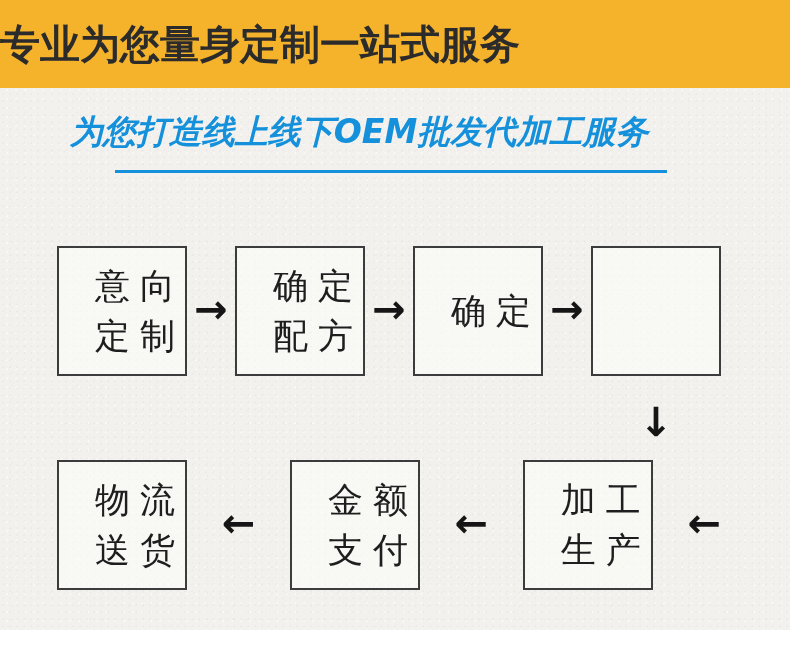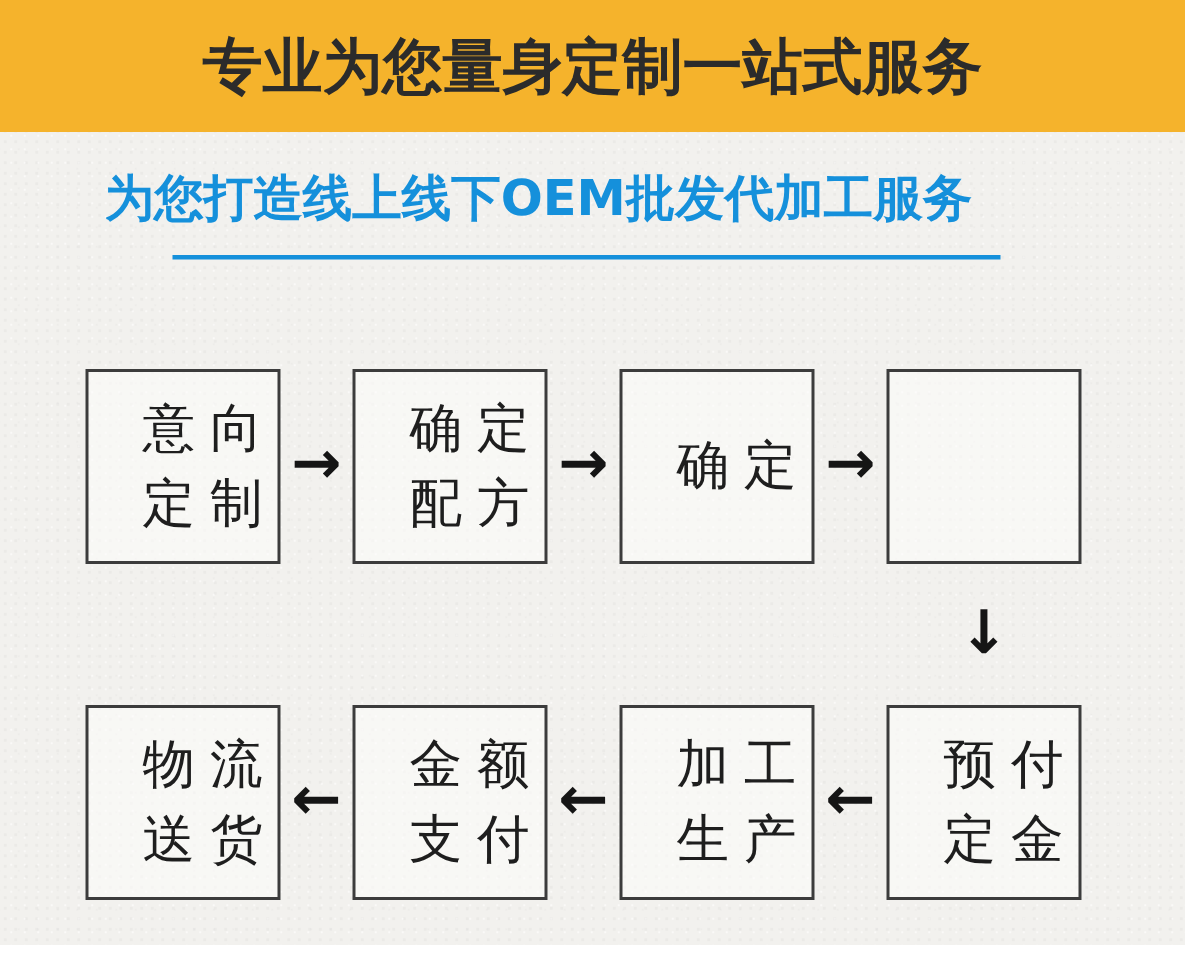--- a/index.html
+++ b/index.html
@@ -29,36 +29,36 @@
   }
 
   
   .banner {
     position: absolute;
     top: 0; left: 0;
     width: 790px; height: 88px;
     background: #f5b32c;
     display: flex;
     align-items: center;
-    justify-content: center;
   }
   .banner-title {
     font-size: 40px;
     font-weight: 900;
     color: #2b2b2b;
     letter-spacing: 0px;
     white-space: nowrap;
   }
 
   
   .subtitle-wrap {
     position: absolute;
     top: 110px; left: 0;
     width: 718px;
     text-align: center;
+    font-style: italic;
   }
   .subtitle-text {
     font-size: 33px;
     font-weight: bold;
     color: #1590db;
     white-space: nowrap;
   }
   .subtitle-underline {
     position: absolute;
     top: 170px;
@@ -72,21 +72,21 @@
   .flow-row {
     position: absolute;
     left: 57px;
     width: 664px;
     height: 130px;
     display: flex;
     align-items: center;
     justify-content: space-between;
   }
   .flow-row-1 { top: 246px; }
-  .flow-row-2 { top: 470px; }
+  .flow-row-2 { top: 460px; }
 
   .step-box {
     width: 130px;
     height: 130px;
     border: 2px solid #3c3c3c;
     background: rgba(253, 253, 252, 0.55);
     display: flex;
     flex-direction: column;
     align-items: flex-end;
     justify-content: center;
@@ -167,19 +167,15 @@
     <div class="step-box">
       <div class="step-line">金额</div>
       <div class="step-line">支付</div>
     </div>
     <div class="h-arrow">←</div>
     <div class="step-box">
       <div class="step-line">加工</div>
       <div class="step-line">生产</div>
     </div>
     <div class="h-arrow">←</div>
-    <div class="step-box">
-      <div class="step-line">预付</div>
-      <div class="step-line">定金</div>
-    </div>
   </div>
 
 </div>
 
 </body></html>

